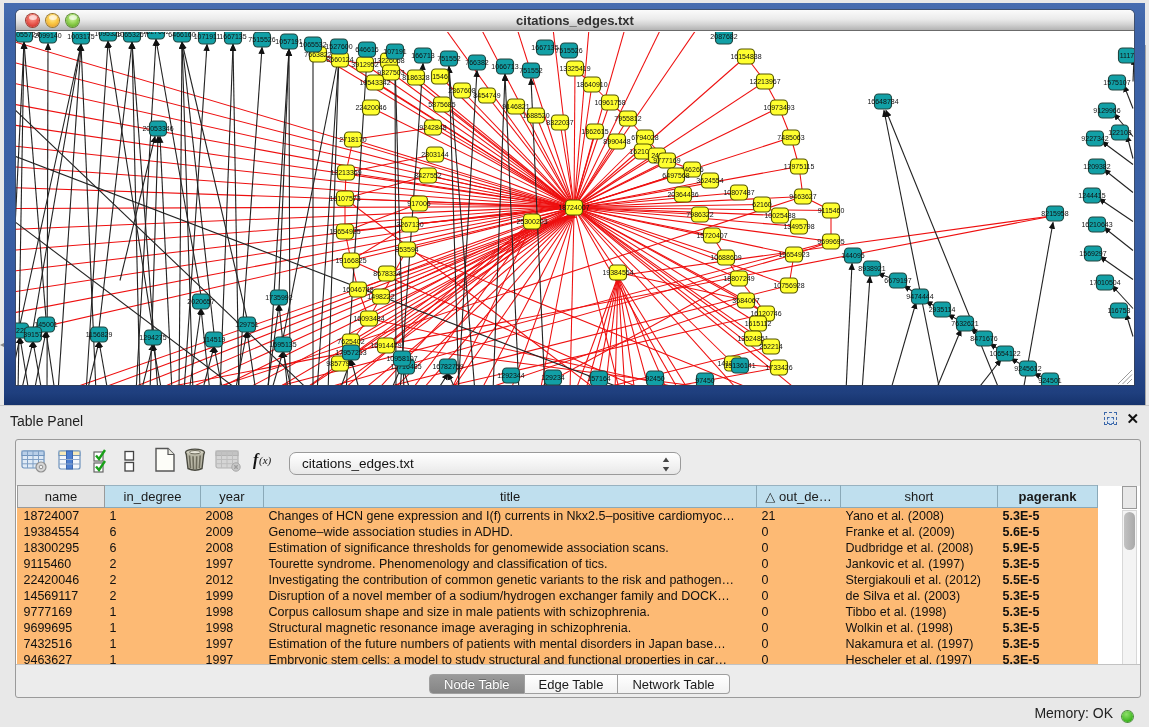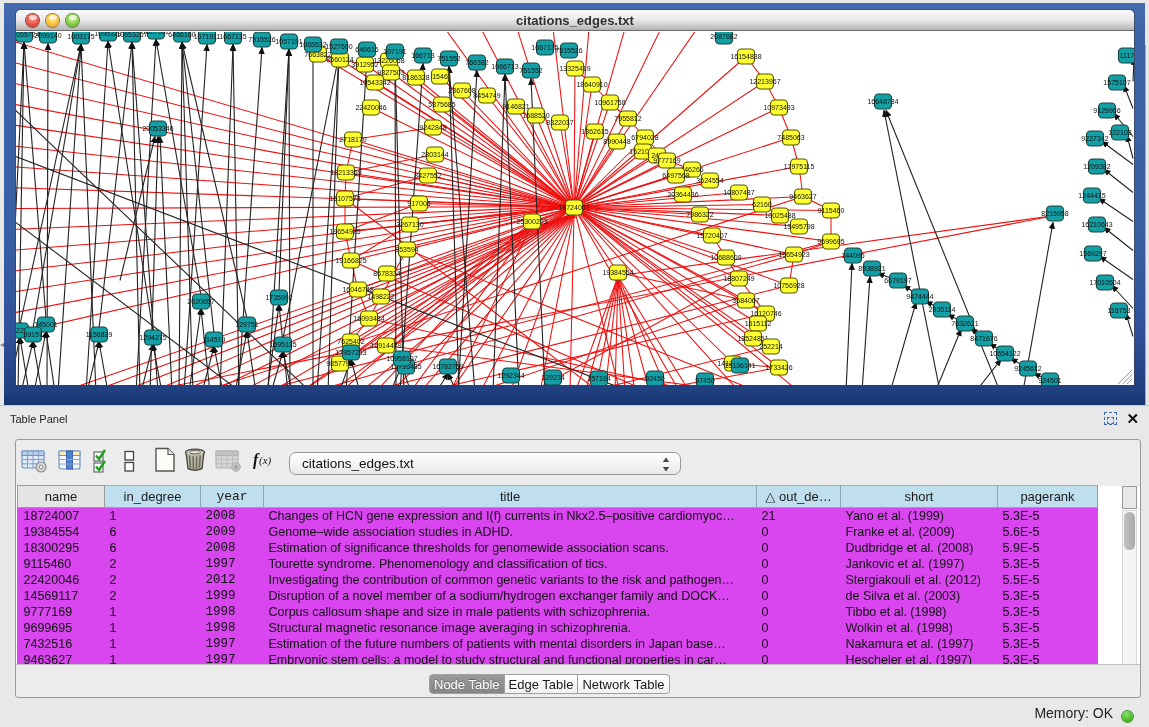--- a/index.html
+++ b/index.html
@@ -11,43 +11,43 @@
   border-bottom:1px solid #6b6b6b; }
 #titlebar .t { position:absolute; left:0; right:0; top:3px; text-align:center; font-size:13px; font-weight:bold; color:#303030; }
 .tl { position:absolute; top:4px; width:13px; height:13px; border-radius:50%; }
 .tl i { position:absolute; left:2.5px; top:1px; width:8px; height:5px; border-radius:50%; background:rgba(255,255,255,.65); }
 #tlr { left:10px; background:radial-gradient(circle at 50% 35%,#ff9d95 0%,#ee6a5f 40%,#d83933 75%,#ad2620 100%); box-shadow:0 0 0 1px #9d3b30; }
 #tly { left:30px; background:radial-gradient(circle at 50% 35%,#ffe9a8 0%,#fccf4d 40%,#efab2f 75%,#c88219 100%); box-shadow:0 0 0 1px #9d7b2c; }
 #tlg { left:50px; background:radial-gradient(circle at 50% 35%,#d3f3a8 0%,#9cd95e 40%,#6eb52f 75%,#4a8c17 100%); box-shadow:0 0 0 1px #5d8c33; }
 #canvas { position:absolute; left:0; top:22px; width:1118px; height:353px; background:#fff; overflow:hidden; }
 #tpanel { position:absolute; left:0; top:405px; width:1149px; height:322px; background:#e8e8e8; border-top:1px solid #c8c8c8; }
 #tphead { position:absolute; left:0; top:0; width:100%; height:28px; }
-#tphead .t { position:absolute; left:10px; top:7px; font-size:11px; color:#1e1e1e; }
+#tphead .t { position:absolute; left:10px; top:7px; font-size:14px; color:#1e1e1e; }
 #floatic { position:absolute; right:32px; top:6px; width:13px; height:13px; border:1px dashed #3c68aa; }
 #floatic b { position:absolute; left:2px; top:4px; width:7px; height:7px; border:1px dashed #3c68aa; background:#dde8f4; }
 #closeic { position:absolute; right:10px; top:4px; font-size:15px; font-weight:bold; color:#111; }
 #subpanel { position:absolute; left:15px; top:33px; width:1126px; height:259px; background:#ececec;
   border:1px solid #9a9a9a; border-radius:3px; }
 #toolbar { position:absolute; left:0; top:0; width:100%; height:45px; }
 #combo { position:absolute; left:273px; top:12px; width:392px; height:23px; border:1px solid #9a9a9a; border-radius:7px;
   background:linear-gradient(180deg,#ffffff 0%,#f4f4f4 50%,#e8e8e8 100%); font-size:13.5px; color:#111; line-height:21px; padding-left:12px; }
 #combo .ar { position:absolute; right:9px; top:1px; width:10px; height:21px; color:#333; }
 #combo .ar svg { display:block; }
-table#grid { position:absolute; left:1px; top:45px; border-collapse:collapse; table-layout:fixed; width:1076px; background:#d946ef; font-size:12.5px; }
+table#grid { position:absolute; left:1px; top:45px; border-collapse:collapse; table-layout:fixed; width:1076px; background:#fdba74; font-size:12.5px; }
 #grid th { height:22px; background:#bfdfee; border:1px solid #8aa9b8; border-top:1px solid #98b2c0; font-size:13px; font-weight:normal; color:#1a1a1a; text-align:center; overflow:hidden; white-space:nowrap; }
 #grid th.c0 { background:#e4e4e4; border-color:#9a9a9a; }
 #grid td { height:16px; padding:0 4px 0 5px; color:#101010; white-space:nowrap; overflow:hidden; }
 #grid td.c0 { padding-left:6px; }
-#grid .c0 { width:87px; } #grid .c1 { width:96px;margin-top:16px; } #grid .c2 { width:63px;font-family:Liberation Mono, monospace; }
-#grid .c3 { width:493px; } #grid .c4 { width:84px; } #grid .c5 { width:157px; } #grid .c6 { width:100px; }
+#grid .c0 { width:87px; } #grid .c1 { width:96px;margin-top:16px; } #grid .c2 { width:63px; }
+#grid .c3 { width:493px; } #grid .c4 { width:84px; } #grid .c5 { width:157px; } #grid .c6 { width:100px;font-weight:bold; }
 #vsb { position:absolute; left:1106px; top:70px; width:15px; height:155px; background:#f4f4f4; border:1px solid #d8d8d8; }
 #vsb b { position:absolute; left:1px; top:1px; width:11px; height:38px; border-radius:6px; background:linear-gradient(90deg,#c2c2c2,#a9a9a9); }
 #tabs { position:absolute; left:0; bottom:3px; width:100%; height:30px; background:#ececec; border-top:1px solid #c2c2c2; border-radius:0 0 3px 3px;}
 #seg { position:absolute; left:413px; top:9px; height:20px; display:flex; font-size:13px; }
-#seg span { display:block; height:20px; line-height:19px; padding:0 4px; background:linear-gradient(180deg,#ffffff,#f1f1f1); border:1px solid #9f9f9f; border-left:none; color:#1a1a1a; }
+#seg span { display:block; height:20px; line-height:19px; padding:0 14px; background:linear-gradient(180deg,#ffffff,#f1f1f1); border:1px solid #9f9f9f; border-left:none; color:#1a1a1a; }
 #seg span:first-child { border-left:1px solid #9f9f9f; border-radius:4px 0 0 4px;
   background:linear-gradient(180deg,#9a9a9a,#858585); color:#fff; text-shadow:0 -1px 0 rgba(0,0,0,.3); }
 #seg span:last-child { border-radius:0 4px 4px 0; }
 #mem { position:absolute; right:36px; bottom:6px; font-size:14px; color:#222; }
 #memdot { position:absolute; right:16px; bottom:5px; width:11px; height:11px; border-radius:50%;
   background:radial-gradient(circle at 40% 30%,#8fe06a,#3cb51e 70%,#2e9212); box-shadow:0 0 0 1px #4c8c3c; }
 #lsliver { position:absolute; left:0; top:340px; width:4px; height:14px; color:#888; font-size:8px; }
 #redge { position:absolute; left:1145px; top:45px; width:1px; height:360px; background:#a8a8a8; }
 </style></head>
 <body>
@@ -749,21 +749,21 @@
             <th class="c4">△ out_de…</th>
             <th class="c5">short</th>
             <th class="c6">pagerank</th>
           </tr>
       <tr>
             <td class="c0">18724007</td>
             <td class="c1">1</td>
             <td class="c2">2008</td>
             <td class="c3">Changes of HCN gene expression and I(f) currents in Nkx2.5–positive cardiomyoc…</td>
             <td class="c4">21</td>
-            <td class="c5">Yano et al. (1999)</td>
+            <td class="c5">Yano et al. (2008)</td>
             <td class="c6">5.3E-5</td>
           </tr>
 <tr>
             <td class="c0">19384554</td>
             <td class="c1">6</td>
             <td class="c2">2009</td>
             <td class="c3">Genome–wide association studies in ADHD.</td>
             <td class="c4">0</td>
             <td class="c5">Franke et al. (2009)</td>
             <td class="c6">5.6E-5</td>

